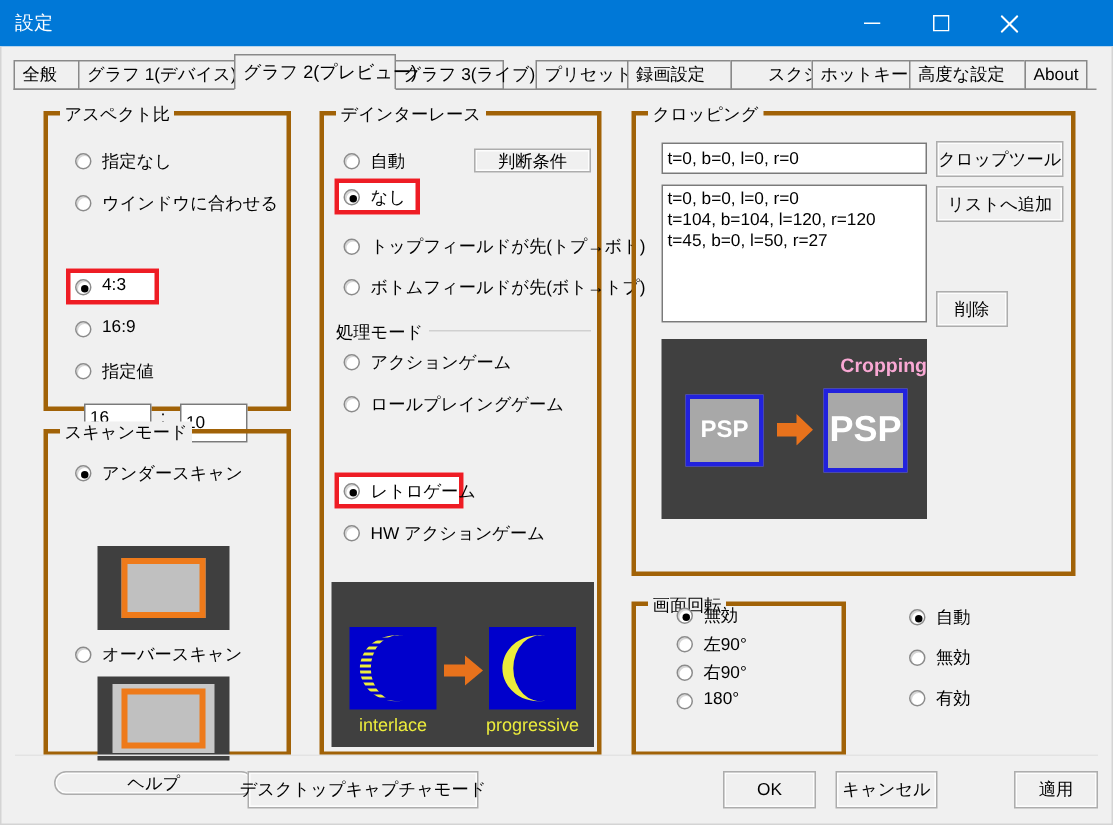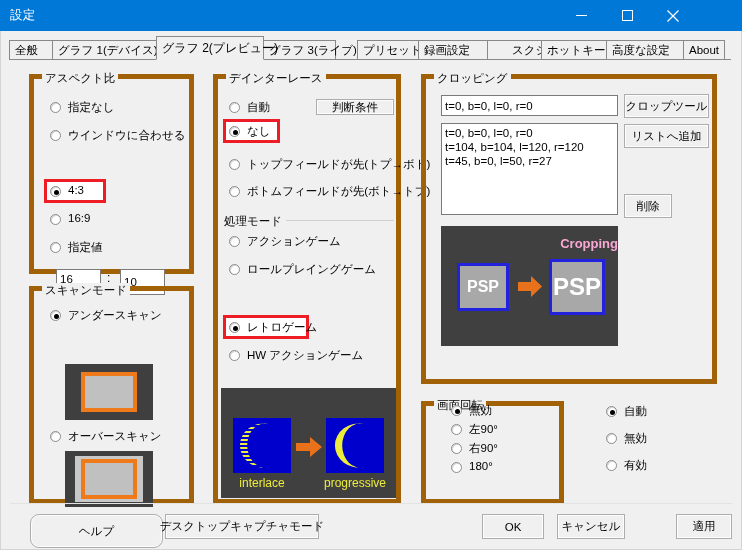--- a/index.html
+++ b/index.html
@@ -60,21 +60,21 @@
     font-size:12px;
   }
   #tabline{
     position:absolute; left:8px; top:28px; width:722px; height:1px;
     background:#898989;
   }
 
   
   .group{
     position:absolute;
-    border:5px solid #a16207;
+    border:3px solid #a16207;
     background:transparent;
     font-family:Liberation Serif, serif;
   }
   .group-title{
     position:absolute; top:-8px; left:8px;
     background:#f0f0f0; padding:0 3px;
     font-size:11.5px; color:#000; white-space:nowrap;
   }
 
   
@@ -428,19 +428,19 @@
     <span class="dot"></span>
     <span class="lbl">無効</span>
   </div>
   <div class="radio" style="left:605px; top:426px;">
     <span class="dot"></span>
     <span class="lbl">有効</span>
   </div>
 
   <div id="bottomrule"></div>
 
-  <div class="btn" style="left:29px; top:483px; width:133px; height:34px;border-radius:9px;">ヘルプ</div>
+  <div class="btn" style="left:35px; top:483px; width:133px; height:16px;border-radius:9px;">ヘルプ</div>
   <div class="btn" style="left:164px; top:483px; width:154px; height:25px;">デスクトップキャプチャモード</div>
   <div class="btn" style="left:481px; top:483px; width:62px; height:25px;">OK</div>
   <div class="btn" style="left:556px; top:483px; width:68px; height:25px;">キャンセル</div>
   <div class="btn" style="left:675px; top:483px; width:56px; height:25px;">適用</div>
 
 </div>
 
 </body></html>

